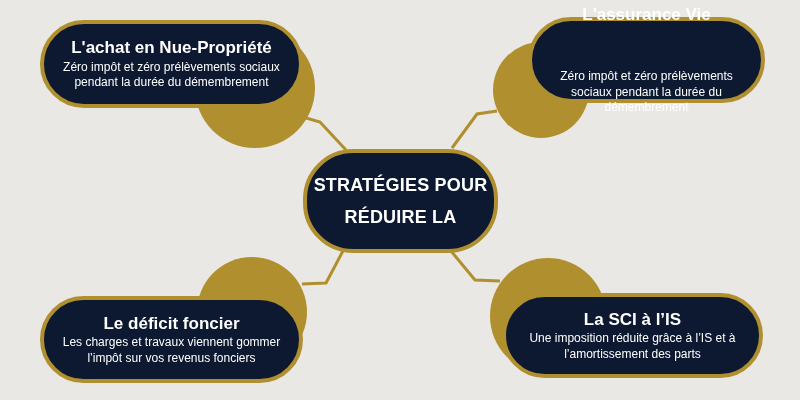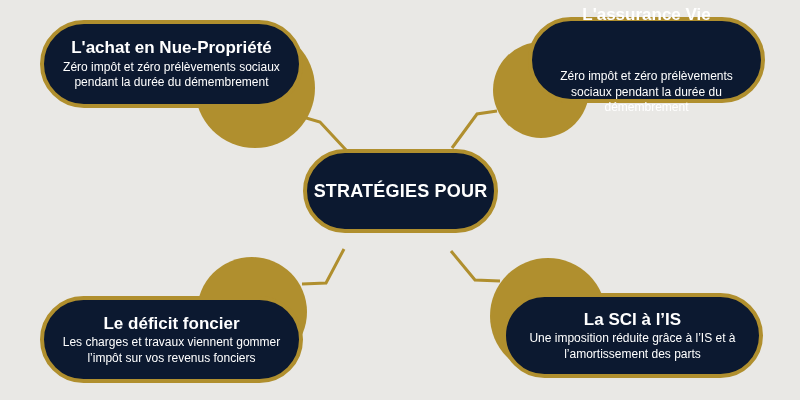--- a/index.html
+++ b/index.html
@@ -64,21 +64,21 @@
     line-height: 1.3;
     margin-top: 1px;
   }
   .card-tl { left: 40px;  top: 20px;  width: 263px; height: 88px; }
   .card-tr { left: 528px; top: 17px;  width: 237px; height: 86px; gap: 43px; }
   .card-bl { left: 40px;  top: 296px; width: 263px; height: 87px; }
   .card-br { left: 502px; top: 293px; width: 261px; height: 85px; }
   .center-node {
     position: absolute;
     left: 303px; top: 149px;
-    width: 195px; height: 84px;
+    width: 195px; height: 104px;
     background: var(--navy);
     border: 4px solid var(--gold);
     border-radius: 50px;
     color: var(--text);
     display: flex;
     flex-direction: column;
     align-items: center;
     justify-content: center;
     text-align: center;
   }
@@ -123,15 +123,16 @@
     <div class="node-desc">Les charges et travaux viennent gommer l’impôt sur vos revenus fonciers</div>
   </div>
 
   <div class="card card-br">
     <div class="node-title">La SCI à l’IS</div>
     <div class="node-desc">Une imposition réduite grâce à l’IS et à l’amortissement des parts</div>
   </div>
 
   <div class="center-node">
     <div class="center-line">STRATÉGIES POUR</div>
+    <div class="center-line">RÉDUIRE LA</div>
   </div>
 
 </div>
 
 </body></html>

